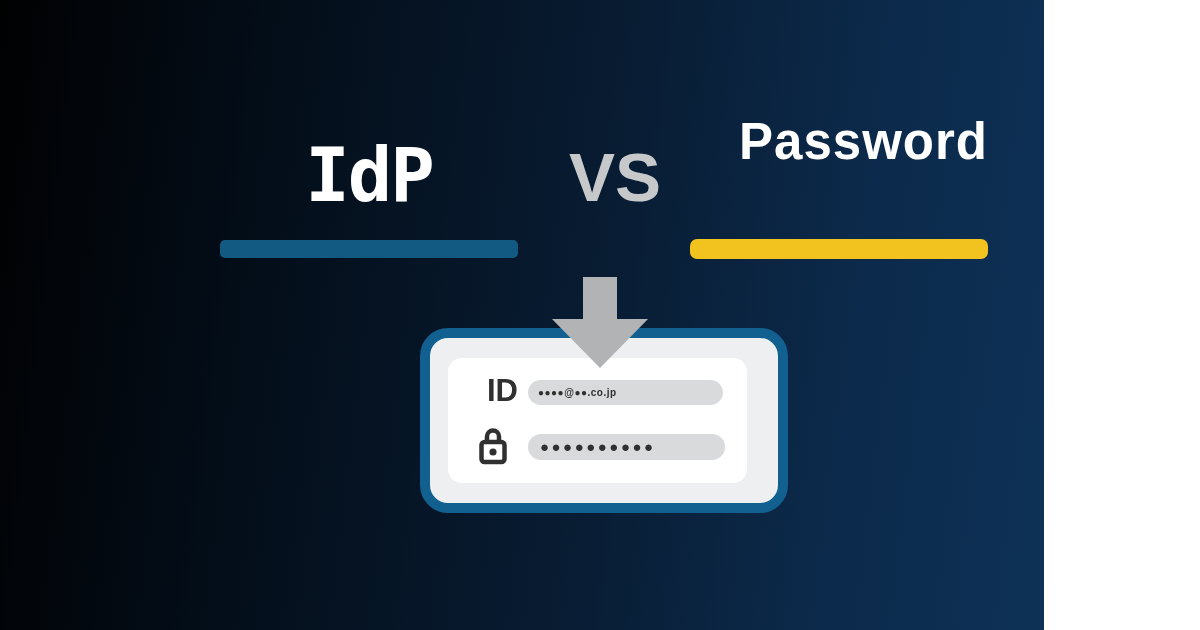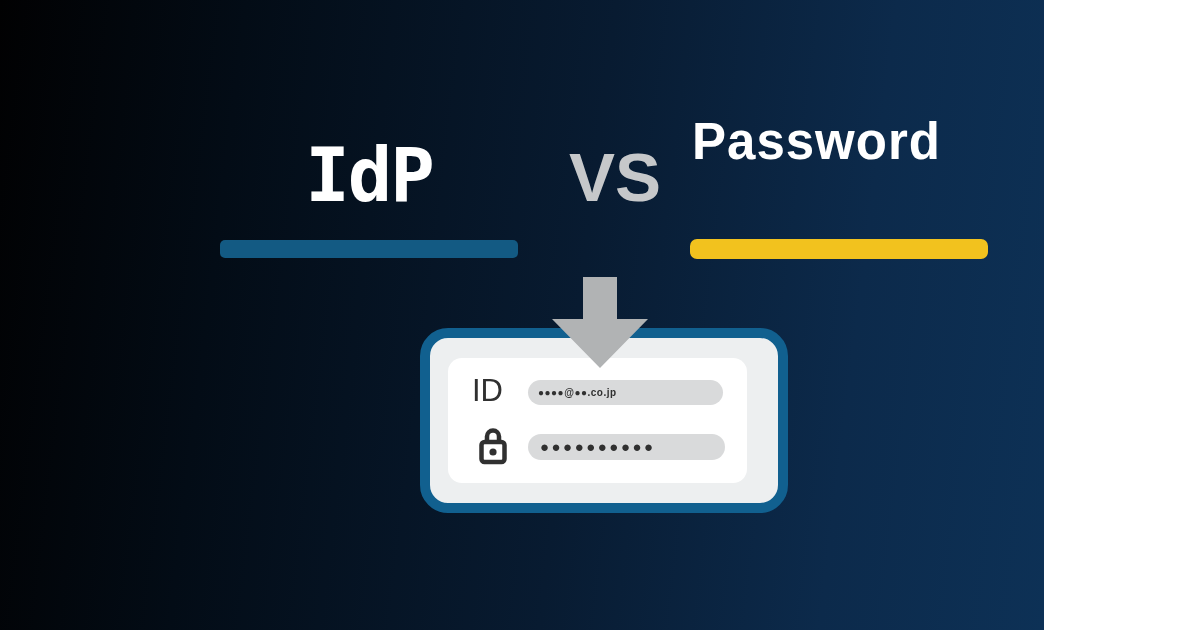--- a/index.html
+++ b/index.html
@@ -35,21 +35,21 @@
     text-align: right;
     font-weight: 700;
     font-size: 69px;
     line-height: 57px;
     color: var(--vs-gray, #c6c8ca);
     letter-spacing: 0px;
   }
   .pm-title {
     position: absolute;
     left: 692px; top: 114px; width: 296px;
-    text-align: left;
+    text-align: right;
     font-weight: 700;
     font-size: 51px;
     line-height: 55px;
     color: var(--title-white, #ffffff);
     letter-spacing: 1px;
   }
   .underline-bar {
     position: absolute;
     top: 240px;
     height: 18px;
@@ -88,22 +88,22 @@
     position: absolute;
     left: 448px; top: 358px;
     width: 299px; height: 125px;
     background: var(--panel-bg, #ffffff);
     border-radius: 14px;
     z-index: 3;
   }
   .id-label {
     position: absolute;
     left: 472px; top: 375px; width: 46px;
-    text-align: left;
-    font-weight: 400;
+    text-align: right;
+    font-weight: 700;
     font-size: 31px;
     line-height: 31px;
     color: var(--text-dark, #303030);
     z-index: 4;
   }
   .field-pill {
     position: absolute;
     left: 528px; width: 185px;
     background: var(--pill-bg, #d9dadb);
     color: var(--text-dark, #303030);

